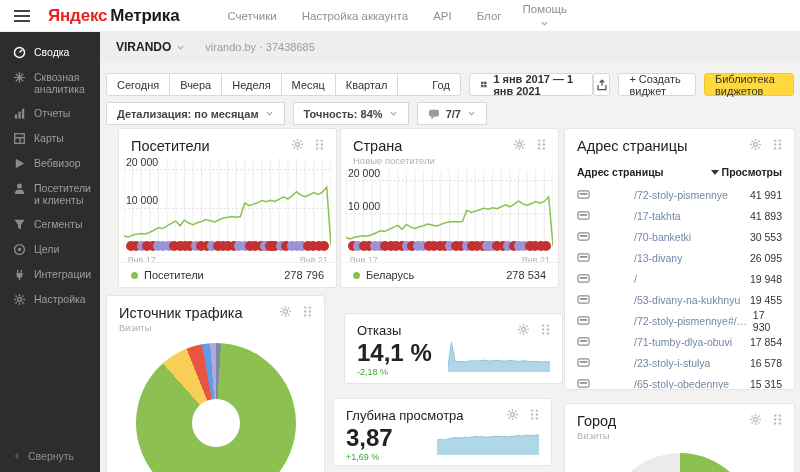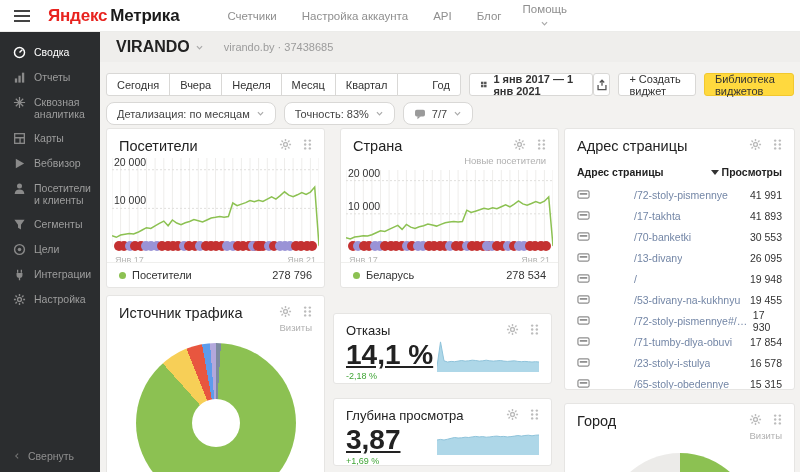--- a/index.html
+++ b/index.html
@@ -28,54 +28,54 @@
   .sitem.active { color:#fff; }
   .sitem.active .sicon { color:#fff; }
   .collapse { position:absolute; bottom:10px; left:13px; display:flex; align-items:center; gap:7px;
               color:#8f8f8f; font-size:10.5px; cursor:pointer; }
   .collapse .chevl { width:8px; height:8px; transform:rotate(90deg); color:#777;}
 
   
   .main { position:absolute; left:100px; top:32px; width:700px; height:440px; background:#f3f2f0; overflow:hidden; }
   .counterbar { position:absolute; top:0; left:0; right:0; height:30px; background:#efeeec;
                 display:flex; align-items:center; padding:0 16px; gap:20px; }
-  .cname { font-size:16px; font-weight:bold; color:#222; display:flex; align-items:center; gap:5px; cursor:pointer;}
+  .cname { font-size:12px; font-weight:bold; color:#222; display:flex; align-items:center; gap:5px; cursor:pointer;}
   .csite { font-size:11px; color:#9c9c9c; }
 
   
   .toolbar1 { position:absolute; left:6px; top:41px; right:6px; display:flex; align-items:center; }
   .btn { background:#fff; border:1px solid #d9d8d6; font-size:11px; color:#333; height:23px;
          display:inline-flex; align-items:center; padding:0 10px; cursor:pointer; border-radius:3px; gap:6px;}
   .pgroup { display:flex; }
   .pgroup .btn { border-radius:0; margin-left:-1px; }
   .pgroup .btn:first-child { border-radius:3px 0 0 3px; margin-left:0; }
   .pgroup .btn:last-child { border-radius:0 3px 3px 0;padding-left:34px; }
   .datebtn { margin-left:8px; font-weight:bold; }
   .datebtn .ic { width:11px; height:11px; color:#555; }
   .right-tools { margin-left:auto; display:flex; gap:8px; }
   .iconbtn { width:27px; justify-content:center; padding:0; color:#555;}
   .iconbtn .ic { width:12px; height:12px; }
   .yellow { background:#ffd93e; border-color:#f2c82e; font-weight:normal; }
   .toolbar2 { position:absolute; left:6px; top:70px; display:flex; gap:8px; }
-  .toolbar2 .btn { border-radius:8px; color:#444; }
+  .toolbar2 .btn { border-radius:0; color:#444;font-weight:bold; }
   .bubble { width:12px; height:12px; color:#9a9a9a; }
 
   
   .widget { position:absolute; background:#fff; border:1px solid #e6e5e3; border-radius:3px; overflow:hidden; }
   .whead { display:flex; align-items:flex-start; padding:9px 10px 0 12px; }
   .wtitle { font-size:14.5px; color:#222; }
-  .wsub { font-size:9.5px; color:#b0b0b0; padding:1px 12px 0;text-align:right; }
+  .wsub { font-size:9.5px; color:#b0b0b0; padding:1px 12px 0; }
   .wicons { margin-left:auto; display:flex; gap:9px; color:#bcbcbc; }
   .wicons .wic { width:13px; height:13px; cursor:pointer; }
 
-  #w-visitors { left:6px;  top:96px;  width:219px; height:160px;text-align:right; }
+  #w-visitors { left:18px;  top:96px;  width:219px; height:160px;text-align:right; }
   #w-country  { left:240px; top:96px;  width:219px; height:160px; }
   #w-pageurl  { left:464px; top:96px;  width:231px; height:262px; }
   #w-traffic  { left:6px;  top:263px; width:219px; height:215px; }
-  #w-bounce   { left:233px; top:281px; width:219px; height:71px; }
+  #w-bounce   { left:244px; top:281px; width:219px; height:71px; }
   #w-depth    { left:233px; top:366px; width:219px; height:68px; }
   #w-city     { left:464px; top:371px; width:231px; height:120px; }
 
   .chartwrap { position:relative; margin:2px 5px 0; }
   .markers { position:absolute; left:0; right:0; bottom:13px; height:11px; }
   .mgroup { position:absolute; display:flex; top:0; }
   .mgroup.g-left { left:2px; }
   .mgroup.g-right { right:2px; }
   .marker { width:10px; height:10px; border-radius:50%; flex:0 0 auto; }
   .marker + .marker { margin-left:-4.6px; }
@@ -92,21 +92,21 @@
   .thead .tv { margin-left:auto; display:flex; align-items:center; gap:3px;}
   .sorttri { width:0; height:0; border-left:4px solid transparent; border-right:4px solid transparent;
              border-top:5px solid #333; }
   .trow { display:flex; align-items:center; height:21px; padding:0 12px; font-size:10.5px; }
   .trow .ric { width:13px; height:13px; color:#8f8f8f; flex:0 0 auto; }
   .trow .url { margin-left:44px; color:#7386a6; cursor:pointer; white-space:nowrap; overflow:hidden;
                text-overflow:ellipsis; max-width:120px;}
   .trow .views { margin-left:auto; color:#333; }
 
   
-  .kpi-value { font-size:28px; font-weight:bold; color:#222; padding:1px 12px 0;text-decoration:underline; }
+  .kpi-value { font-size:24px; font-weight:bold; color:#222; padding:1px 12px 0; }
   .kpi-delta { font-size:9px; color:#3fa535; padding:0 12px; }
   .spark { position:absolute; right:12px; top:26px; }
 
   
   .donut { position:relative; border-radius:50%; margin:10px auto 0; }
   #donut-traffic { width:160px; height:160px; }
   #donut-city { width:150px; height:150px; margin-top:12px;}
   .hole { position:absolute; left:50%; top:50%; transform:translate(-50%,-50%);
           background:#fff; border-radius:50%; }
   #donut-traffic .hole { width:48px; height:48px; }
@@ -217,29 +217,29 @@
   <div class="sidebar">
     <div id="sb" style="padding-top:8px;">
         <div class="sitem active">
           <span class="sicon"><svg width="13" height="13">
               <use href="#sym-gauge"></use>
             </svg></span>
           <span>Сводка</span>
         </div>
         <div class="sitem">
           <span class="sicon"><svg width="13" height="13">
+              <use href="#sym-cross"></use>
+            </svg></span>
+          <span>Сквозная аналитика</span>
+        </div>
+        <div class="sitem">
+          <span class="sicon"><svg width="13" height="13">
               <use href="#sym-bars"></use>
             </svg></span>
           <span>Отчеты</span>
-        </div>
-        <div class="sitem">
-          <span class="sicon"><svg width="13" height="13">
-              <use href="#sym-cross"></use>
-            </svg></span>
-          <span>Сквозная аналитика</span>
         </div>
         <div class="sitem">
           <span class="sicon"><svg width="13" height="13">
               <use href="#sym-grid"></use>
             </svg></span>
           <span>Карты</span>
         </div>
         <div class="sitem">
           <span class="sicon"><svg width="13" height="13">
               <use href="#sym-play"></use>
@@ -328,21 +328,21 @@
     </div>
 
     <div class="toolbar2">
       <span class="btn">
         <span>Детализация: по месяцам</span>
         <svg class="chev">
             <use href="#sym-chev"></use>
           </svg>
       </span>
       <span class="btn">
-        <span>Точность: 83%</span>
+        <span>Точность: 84%</span>
         <svg class="chev">
             <use href="#sym-chev"></use>
           </svg>
       </span>
       <span class="btn">
         <svg class="bubble">
             <use href="#sym-bubble"></use>
           </svg>
         <span>7/7</span>
         <svg class="chev">

